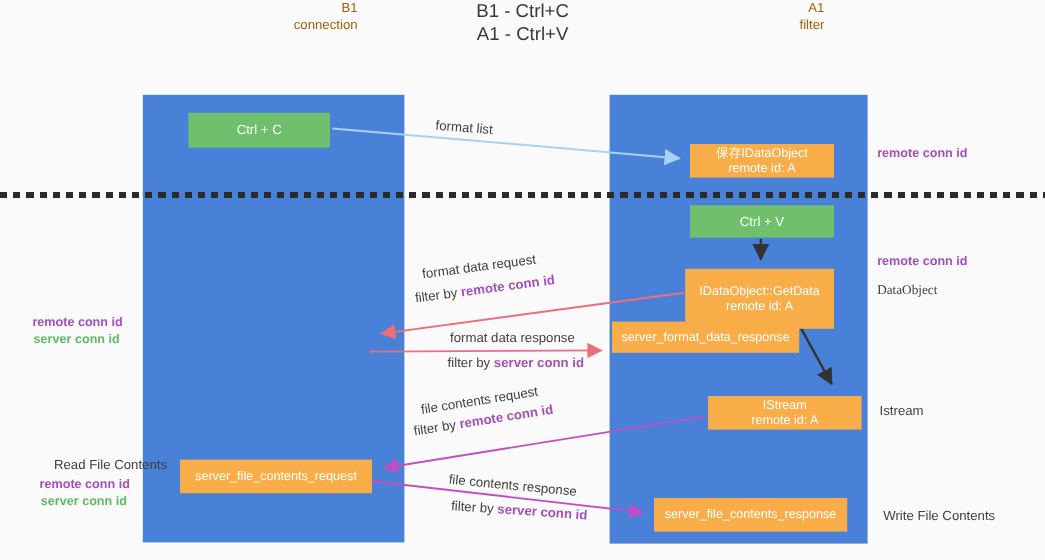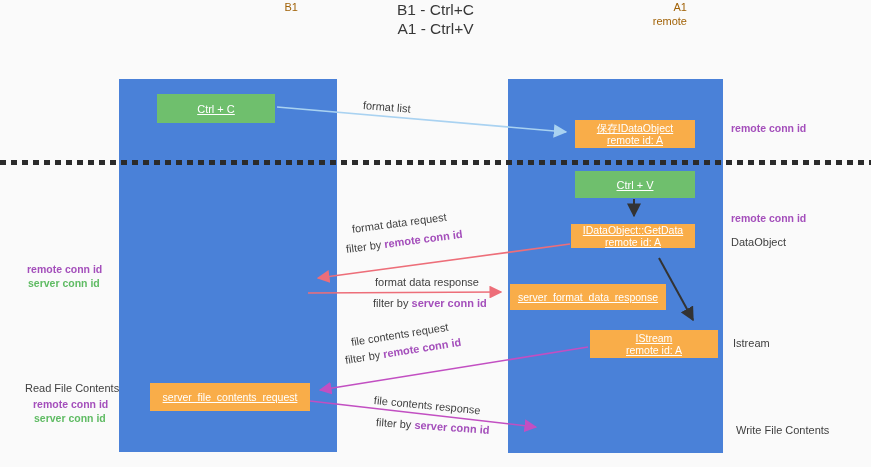--- a/index.html
+++ b/index.html
@@ -22,21 +22,21 @@
   .col-right { left:508px; width:215px; height:374px; }
   .dashed {
     position:absolute; left:0; top:160px; width:871px; height:5px;
     background-image:repeating-linear-gradient(to right, #2b2b2b 0, #2b2b2b 6px, transparent 6px, transparent 11px);
     z-index:3;
   }
   .overlay { position:absolute; left:0; top:0; z-index:4; pointer-events:none; }
   .node {
     position:absolute; z-index:5; display:flex; flex-direction:column;
     align-items:center; justify-content:center; text-align:right;
-    color:#fff; white-space:nowrap;text-decoration:underline;
+    color:#fff; white-space:nowrap;
   }
   .orange { background:#f9ad49; }
   .green  { background:#6fbf6d; }
   .one-line { font-size:10.5px; }
   .two-line { font-size:10.5px; line-height:12.5px; }
   .key-line { font-size:11px; }
   .flow {
     position:absolute; z-index:6; font-size:11px; color:#3f3f3f; white-space:nowrap;
     transform-origin:left center;
   }
@@ -50,24 +50,25 @@
 
 <div class="canvas">
 
   <div class="title">
     <div>B1 - Ctrl+C</div>
     <div>A1 - Ctrl+V</div>
   </div>
 
   <div class="col-header" style="left:158px;">
     <div>B1</div>
+    <div>connection</div>
   </div>
   <div class="col-header" style="left:547px;">
     <div>A1</div>
-    <div>remote</div>
+    <div>filter</div>
   </div>
 
   <div class="column col-left"></div>
   <div class="column col-right"></div>
 
   <div class="dashed"></div>
 
   <svg class="overlay" width="871" height="467">
     <defs>
       <marker id="ah-blue" viewBox="0 0 10 10" refX="9" refY="5" markerWidth="8" markerHeight="8" orient="auto-start-reverse">
@@ -98,39 +99,42 @@
 
   <div class="node orange two-line" style="left:575px; top:120px; width:120px; height:28px;">
     <span>保存IDataObject</span>
     <span>remote id: A</span>
   </div>
 
   <div class="node green key-line" style="left:575px; top:171px; width:120px; height:27px;">
     <span>Ctrl + V</span>
   </div>
 
-  <div class="node orange two-line" style="left:571px; top:224px; width:124px; height:24px;">
+  <div class="node orange two-line" style="left:571px; top:224px; width:124px; height:50px;">
     <span>IDataObject::GetData</span>
     <span>remote id: A</span>
   </div>
 
 
-  <div class="node orange one-line" style="left:510px; top:284px; width:156px; height:26px;">
+  <div class="node orange one-line" style="left:510px; top:268px; width:156px; height:26px;">
     <span>server_format_data_response</span>
   </div>
 
   <div class="node orange two-line" style="left:590px; top:330px; width:128px; height:28px;">
     <span>IStream</span>
     <span>remote id: A</span>
   </div>
 
   <div class="node orange one-line" style="left:150px; top:383px; width:160px; height:28px;">
     <span>server_file_contents_request</span>
   </div>
 
+  <div class="node orange one-line" style="left:545px; top:415px; width:161px; height:28px;">
+    <span>server_file_contents_response</span>
+  </div>
 
   <div class="flow" style="left:363px; top:99px; transform:rotate(4.5deg);">format list</div>
 
   <div class="flow" style="left:352px; top:223px; transform:rotate(-7.5deg);">format data request</div>
 
   <div class="flow" style="left:346px; top:243px; transform:rotate(-7.5deg);">
     <span>filter by </span><span class="pb">remote conn id</span>
   </div>
 
   <div class="flow" style="left:375px; top:276px;text-align:center;">format data response</div>
@@ -146,23 +150,23 @@
   </div>
 
   <div class="flow" style="left:374px; top:394px; transform:rotate(5.5deg);">file contents response</div>
 
   <div class="flow" style="left:376px; top:416px; transform:rotate(4deg);">
     <span>filter by </span><span class="pb">server conn id</span>
   </div>
 
   <div class="margin-lbl pb bold105" style="left:27px; top:263px;">remote conn id</div>
   <div class="margin-lbl gb bold105" style="left:28px; top:277px;">server conn id</div>
-  <div class="margin-lbl" style="left:25px; top:382px;">Read File Contents</div>
+  <div class="margin-lbl" style="left:45px; top:382px;">Read File Contents</div>
   <div class="margin-lbl pb bold105" style="left:33px; top:398px;">remote conn id</div>
   <div class="margin-lbl gb bold105" style="left:34px; top:412px;">server conn id</div>
 
   <div class="margin-lbl pb bold105" style="left:731px; top:122px;">remote conn id</div>
   <div class="margin-lbl pb bold105" style="left:731px; top:212px;">remote conn id</div>
-  <div class="margin-lbl" style="left:731px; top:236px;">DataObject</div>
+  <div class="margin-lbl" style="left:731px; top:236px;font-family:Liberation Serif, serif;">DataObject</div>
   <div class="margin-lbl" style="left:733px; top:337px;">Istream</div>
   <div class="margin-lbl" style="left:736px; top:424px;">Write File Contents</div>
 
 </div>
 
 </body></html>

